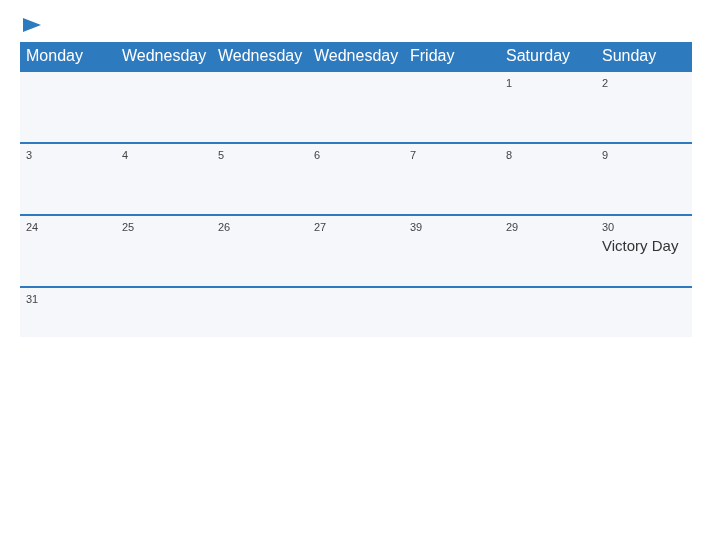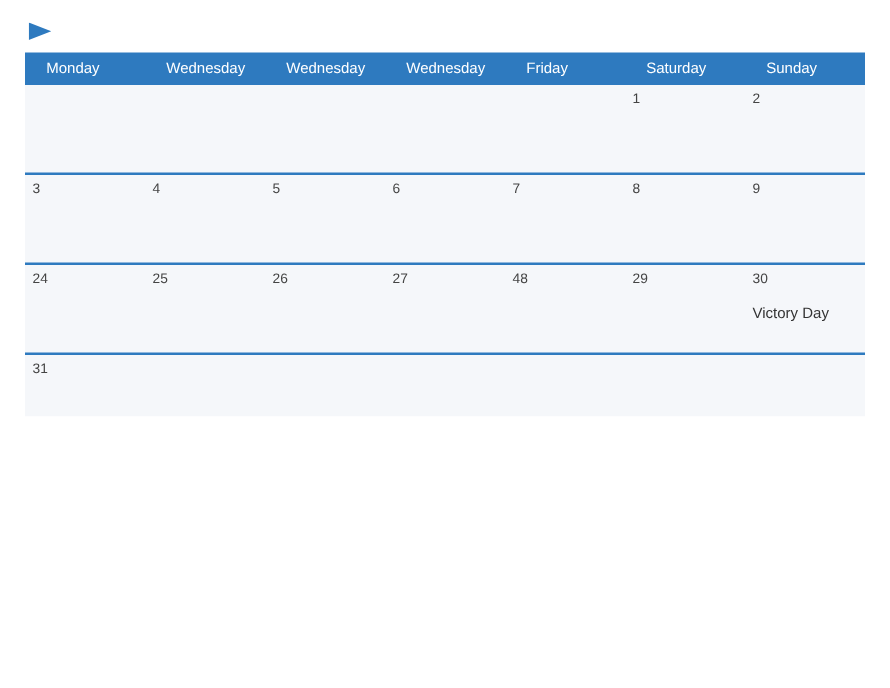--- a/index.html
+++ b/index.html
@@ -66,23 +66,23 @@
 
     
     .calendar-table {
       width: 100%;
       border-collapse: collapse;
       table-layout: fixed;
     }
     .calendar-table th {
       background: #2e7abf;
       color: #fff;
-      font-size: 12px;
+      font-size: 16px;
       font-weight: normal;
-      padding: 5px 17px;
+      padding: 5px 6px;
       text-align: left;
       border: none;
     }
     .calendar-table td {
       vertical-align: top;
       padding: 5px 6px;
       height: 72px;
       font-size: 11px;
       color: #333;
       border-top: 2px solid #2e7abf;
@@ -91,24 +91,24 @@
     .calendar-table td.empty {
       background: #f5f7fa;
     }
     .day-num {
       font-size: 11px;
       color: #444;
       display: block;
       margin-bottom: 2px;
     }
     .holiday-label {
-      font-size: 12px;
+      font-size: 15px;
       color: #333;
       display: block;
-      margin-top: 14px;
+      margin-top: 4px;
     }
     
     .calendar-table tr:last-child td {
       height: 50px;
     }
   </style>
 </head>
 <body>
 
 <div class="page">
@@ -187,21 +187,21 @@
           <td>
             <span class="day-num">25</span>
           </td>
           <td>
             <span class="day-num">26</span>
           </td>
           <td>
             <span class="day-num">27</span>
           </td>
           <td>
-            <span class="day-num">48</span>
+            <span class="day-num">39</span>
           </td>
           <td>
             <span class="day-num">29</span>
           </td>
           <td>
             <span class="day-num">30</span>
             <span class="holiday-label">Victory Day</span>
           </td>
         </tr>
         <tr>

